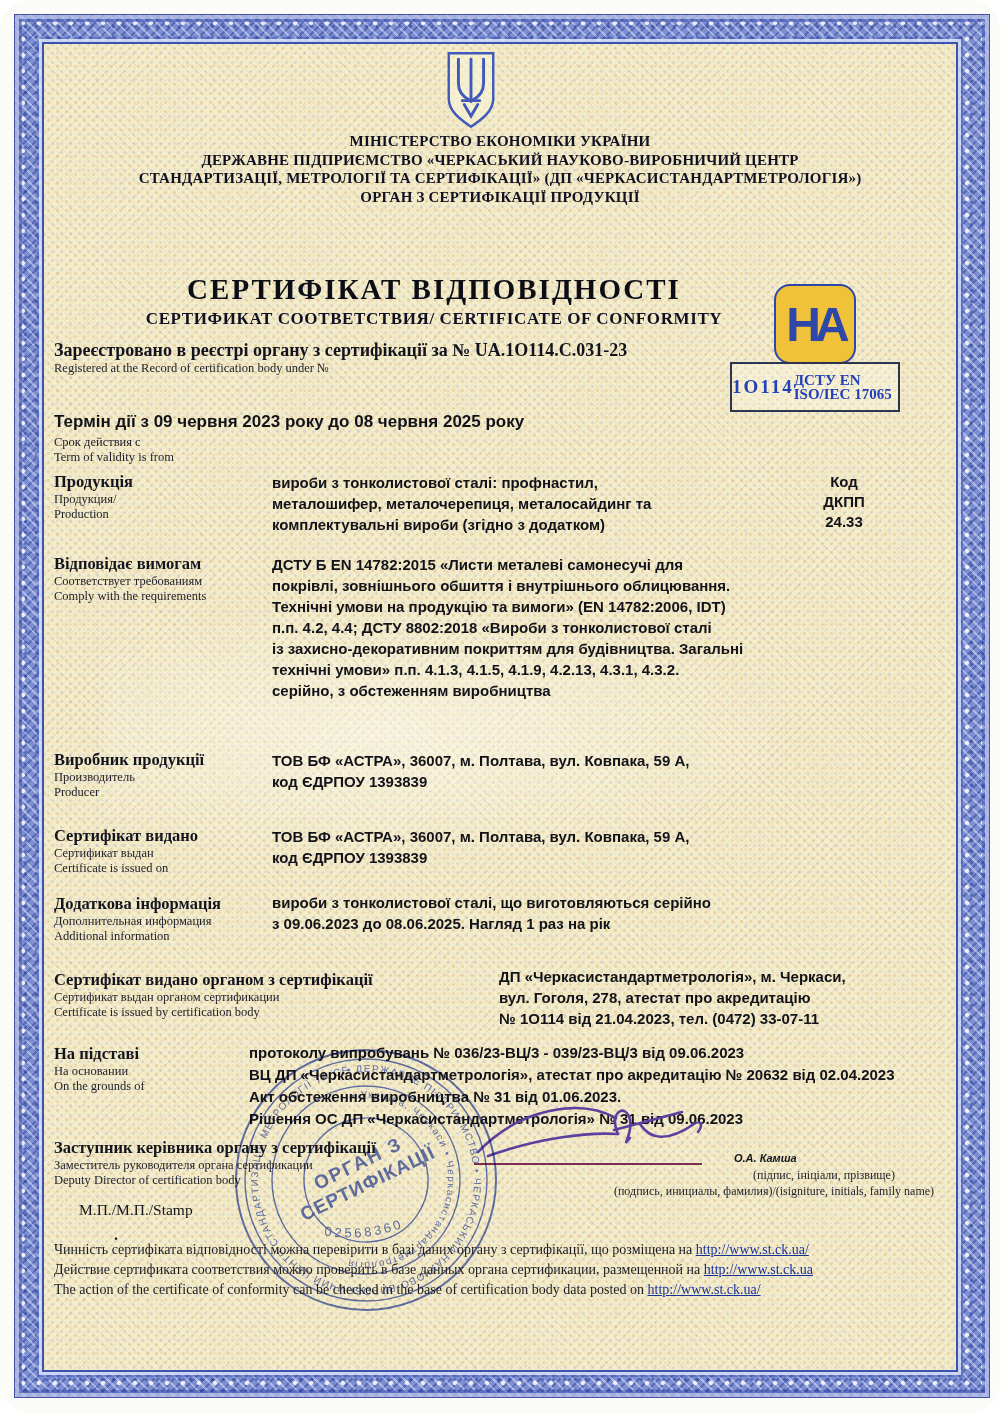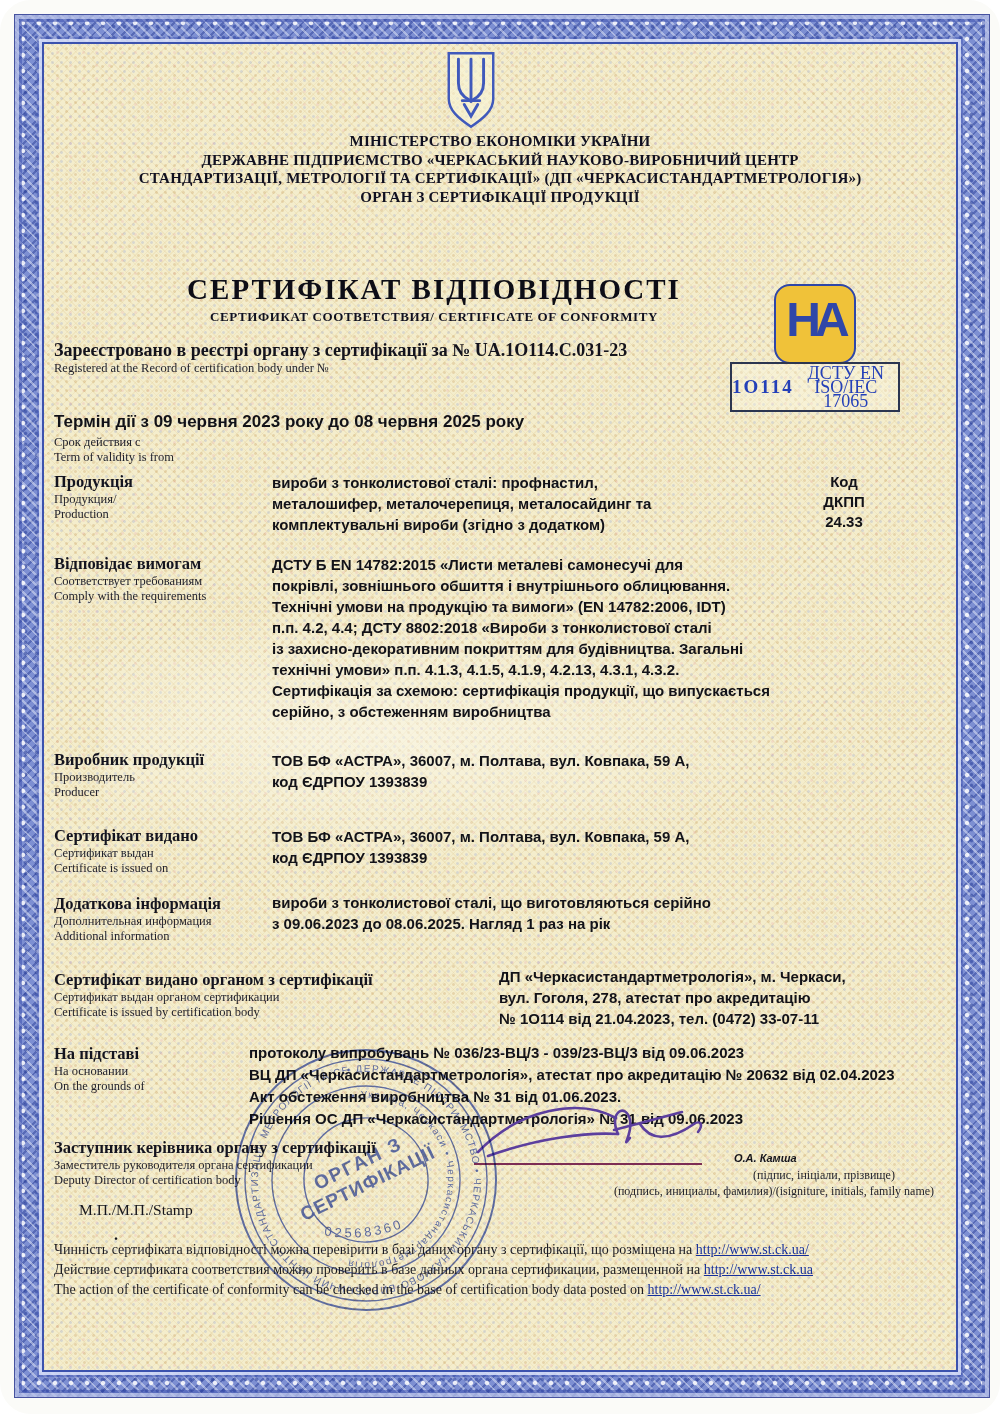--- a/index.html
+++ b/index.html
@@ -29,36 +29,36 @@
       repeating-linear-gradient(-45deg, rgba(214,186,120,.16) 0 1px, rgba(214,186,120,0) 1px 6px);
     background-size:9px 9px,9px 9px,13px 13px,auto,auto;
     background-position:0 0,4px 5px,7px 2px,0 0,0 0;}
   .inner::before{content:"";position:absolute;left:60px;top:560px;width:700px;height:260px;
     background:radial-gradient(ellipse at 40% 50%, rgba(252,250,240,.55), rgba(252,250,240,0) 70%);pointer-events:none;}
   .abs{position:absolute;}
   .center{text-align:center;}
   
   .ministry{width:100%;font-weight:bold;font-size:15px;line-height:18.5px;letter-spacing:.2px;color:#101020;}
   .doc-title{font-size:29px;font-weight:bold;letter-spacing:2px;color:#0d0d16;}
-  .doc-subtitle{font-size:13px;font-weight:bold;letter-spacing:.6px;margin-top:3px;color:#101020;text-align:center;}
+  .doc-subtitle{font-size:17px;font-weight:bold;letter-spacing:.6px;margin-top:3px;color:#101020;text-align:center;}
   .lbl-main{font-size:16.5px;font-weight:bold;color:#14141f;}
   .lbl-sub{font-size:12.5px;line-height:14.5px;color:#23232d;}
   .val{font-family:"Liberation Sans",sans-serif;font-weight:bold;font-size:15px;line-height:21px;color:#121218;}
   .val-17{font-family:"Liberation Sans",sans-serif;font-weight:bold;font-size:17px;color:#121218;}
   .serif-bold-18{font-size:18px;font-weight:bold;color:#13131d;}
   .footer-line{font-size:14px;line-height:20px;color:#1b1b22;}
   .footer-line a{color:#16309c;text-decoration:underline;}
   
   .acc-mark{left:730px;top:240px;width:78px;height:76px;background:#f0c239;border:2px solid #2f47a8;
-    border-radius:16px;display:flex;align-items:flex-start;justify-content:center;}
+    border-radius:16px;display:flex;align-items:center;justify-content:center;}
   .acc-box{left:686px;top:318px;width:166px;height:46px;border:2px solid #2b3550;
     display:flex;align-items:center;justify-content:center;color:#2440b8;
     background:rgba(252,248,230,.35);}
   .acc-code{font-size:19px;font-weight:bold;letter-spacing:2px;line-height:20px;}
-  .acc-std{font-size:18px;font-weight:normal;line-height:14px;text-align:center;}
+  .acc-std{font-size:15px;font-weight:bold;line-height:14px;}
   
   .stamp{left:188px;top:1002px;width:268px;height:268px;opacity:.8;mix-blend-mode:multiply;
     transform:rotate(-10deg);pointer-events:none;}
   .sig-line{left:430px;top:1119px;width:228px;border-top:2px solid #7c2d55;}
   .sig-svg{left:424px;top:1050px;width:250px;height:72px;}
   .cap{font-size:12px;color:#23232d;}
 </style>
 </head>
 <body>
 
@@ -131,21 +131,20 @@
       <div class="lbl-sub">Соответствует требованиям</div>
       <div class="lbl-sub">Comply with the requirements</div>
     </div>
     <div class="abs val" style="left:228px;top:510px;width:560px;">
       <div>ДСТУ Б EN 14782:2015 «Листи металеві самонесучі для</div>
       <div>покрівлі, зовнішнього обшиття і внутрішнього облицювання.</div>
       <div>Технічні умови на продукцію та вимоги» (EN 14782:2006, IDT)</div>
       <div>п.п. 4.2, 4.4; ДСТУ 8802:2018 «Вироби з тонколистової сталі</div>
       <div>із захисно-декоративним покриттям для будівництва. Загальні</div>
       <div>технічні умови» п.п. 4.1.3, 4.1.5, 4.1.9, 4.2.13, 4.3.1, 4.3.2.</div>
-      <div>Сертифікація за схемою: сертифікація продукції, що випускається</div>
       <div>серійно, з обстеженням виробництва</div>
     </div>
 
     <div class="abs" style="left:10px;top:706px;width:210px;">
       <div class="lbl-main">Виробник продукції</div>
       <div class="lbl-sub">Производитель</div>
       <div class="lbl-sub">Producer</div>
     </div>
     <div class="abs val" style="left:228px;top:706px;width:560px;">
       <div>ТОВ БФ «АСТРА», 36007, м. Полтава, вул. Ковпака, 59 А,</div>

